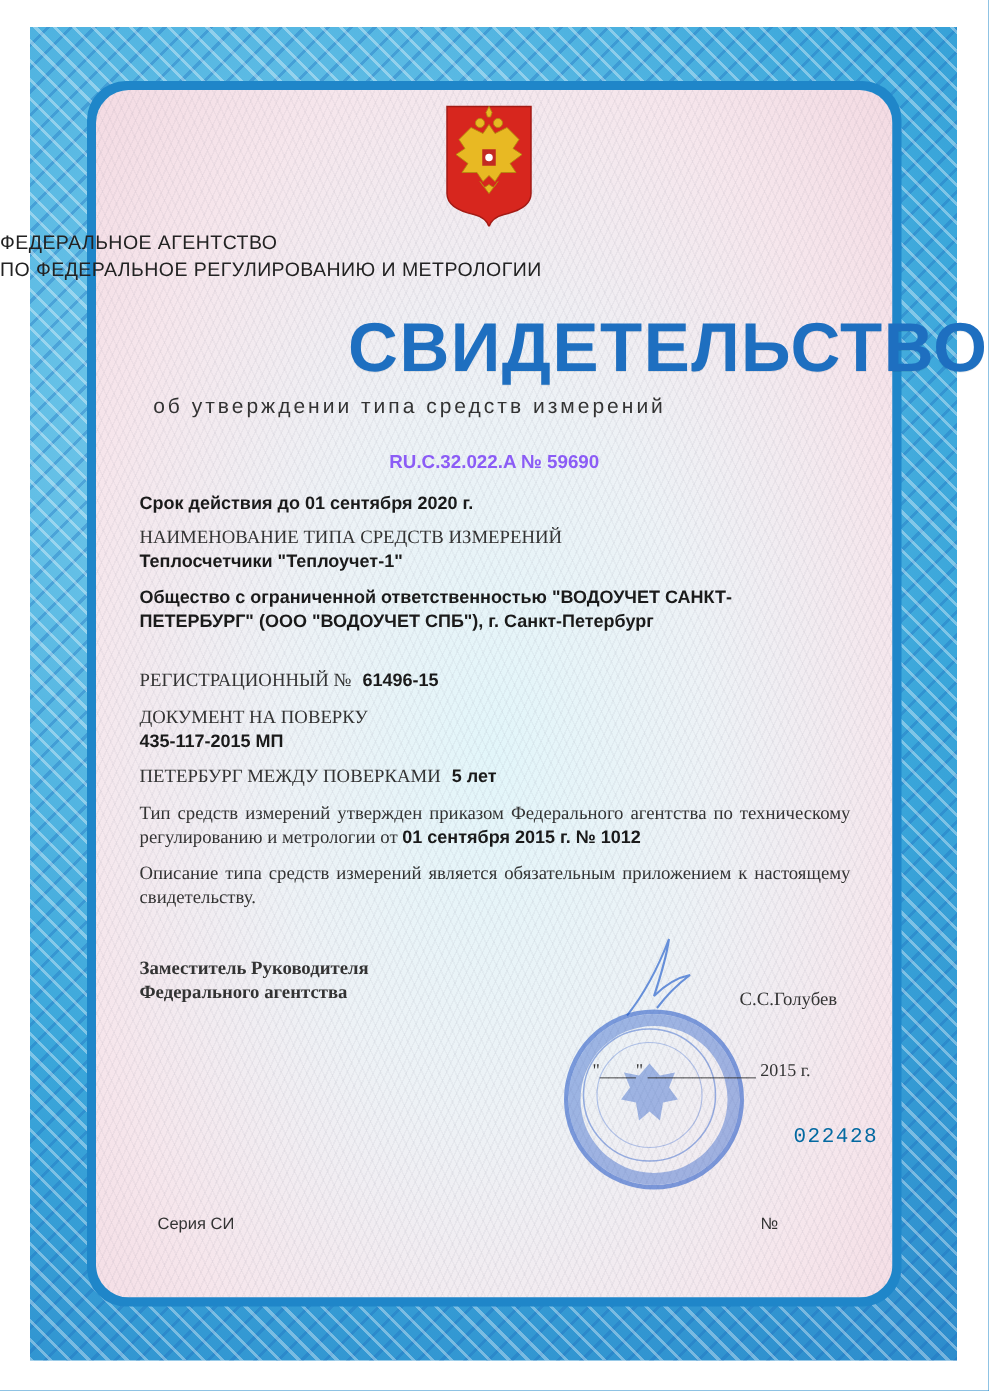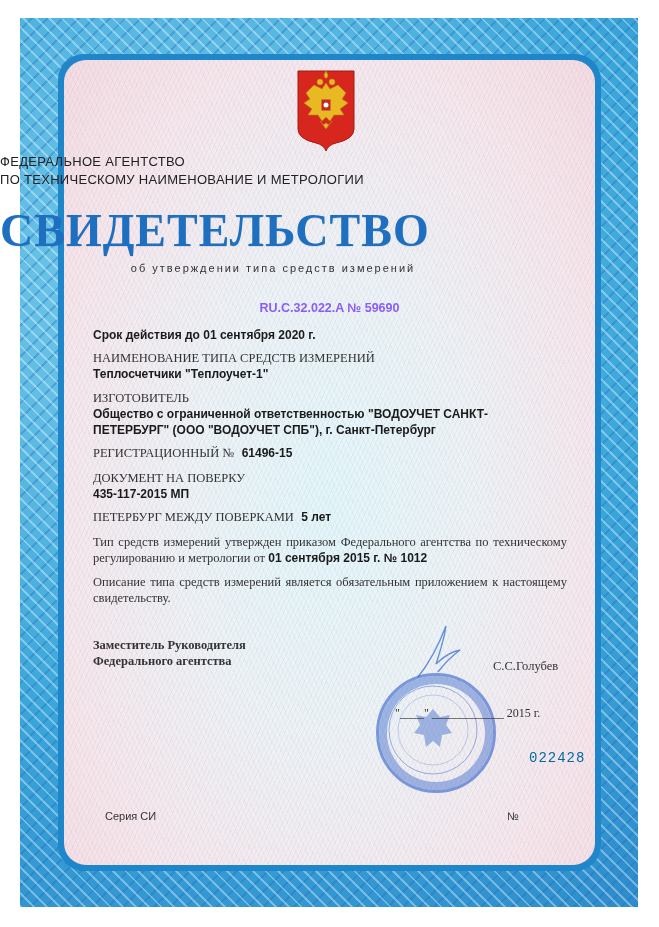--- a/index.html
+++ b/index.html
@@ -29,26 +29,26 @@
         repeating-linear-gradient(65deg, rgba(120,120,140,0.06) 0 1px, rgba(255,255,255,0) 1px 5px),
         radial-gradient(ellipse at 50% 55%, #e2f6fa 0%, #edf2f6 38%, #f6e6ec 75%, #f4dbe3 100%);
     }
 
     .abs { position: absolute; }
     .emblem { left: 296px; top: 69px; width: 60px; height: 82px; }
     .agency { left: 0; width: 659px; text-align: left; font-size: 13px; letter-spacing: 0.3px; color: #222; }
     .agency.l1 { top: 154px; }
     .agency.l2 { top: 172px; }
     .title {
-      left: 0; width: 659px; top: 204px; text-align: left;
-      font-family: Liberation Serif, serif; font-weight: bold;
+      left: 0; width: 659px; top: 204px; text-align: right;
+      font-family: Liberation Sans, sans-serif; font-weight: bold;
       font-size: 46px; letter-spacing: 1px; color: #1e6fc0;
       text-shadow: 0 1px 0 rgba(0,0,0,0.08);
     }
-    .subtitle { left: 0; width: 546px; top: 262px; text-align: center; font-size: 11px; letter-spacing: 2px; color: #333; }
+    .subtitle { left: 0; width: 546px; top: 262px; text-align: center; font-size: 14px; letter-spacing: 2px; color: #333; }
     .regnum { left: 0; width: 659px; top: 301px; text-align: center; font-size: 12.5px; font-weight: bold; color: #8b5cf6; }
 
     .body-block { left: 93px; width: 474px; font-size: 12px; line-height: 16px; }
     .serif { font-family: "Liberation Serif", serif; font-size: 12.5px; color: #333; }
     .bold { font-weight: bold; font-family: "Liberation Sans", sans-serif; color: #1a1a1a; }
     .justify { text-align: justify; text-align-last: left; }
 
     .stamp {
       left: 376px; top: 673px; width: 114px; height: 114px; border-radius: 50%;
       border: 3px solid rgba(40,90,200,0.65);
@@ -75,37 +75,36 @@
       <circle cx="36" cy="13" r="3"></circle>
       <path d="M28 6 L30 2 L32 6 L31 9 L29 9 Z"></path>
       <path d="M24 52 L30 60 L36 52 L33 56 L30 54 L27 56 Z"></path>
     </g>
     <rect x="25" y="30" width="10" height="12" fill="#c22a22" stroke="#e8b923" stroke-width="1"></rect>
     <circle cx="30" cy="36" r="2.5" fill="#ffffff"></circle>
   </svg>
 </div>
 
 <div class="abs agency l1">ФЕДЕРАЛЬНОЕ АГЕНТСТВО</div>
-<div class="abs agency l2">ПО ТЕХНИЧЕСКОМУ НАИМЕНОВАНИЕ И МЕТРОЛОГИИ</div>
+<div class="abs agency l2">ПО ФЕДЕРАЛЬНОЕ РЕГУЛИРОВАНИЮ И МЕТРОЛОГИИ</div>
 
 <div class="abs title">СВИДЕТЕЛЬСТВО</div>
 <div class="abs subtitle">об утверждении типа средств измерений</div>
 <div class="abs regnum">RU.C.32.022.A  №  59690</div>
 
 <div class="abs body-block" style="top:327px;">
   <span class="bold">Срок действия до  01 сентября 2020 г.</span>
 </div>
 
 <div class="abs body-block" style="top:350px;">
   <div class="serif">НАИМЕНОВАНИЕ ТИПА СРЕДСТВ ИЗМЕРЕНИЙ</div>
   <div class="bold">Теплосчетчики "Теплоучет-1"</div>
 </div>
 
 <div class="abs body-block" style="top:390px;">
-  <div class="serif">ИЗГОТОВИТЕЛЬ</div>
   <div class="bold">Общество с ограниченной ответственностью "ВОДОУЧЕТ САНКТ-</div>
   <div class="bold">ПЕТЕРБУРГ" (ООО "ВОДОУЧЕТ СПБ"), г. Санкт-Петербург</div>
 </div>
 
 <div class="abs body-block" style="top:445px;">
   <span class="serif">РЕГИСТРАЦИОННЫЙ №</span>
   <span class="bold" style="margin-left:4px;">61496-15</span>
 </div>
 
 <div class="abs body-block" style="top:470px;">

